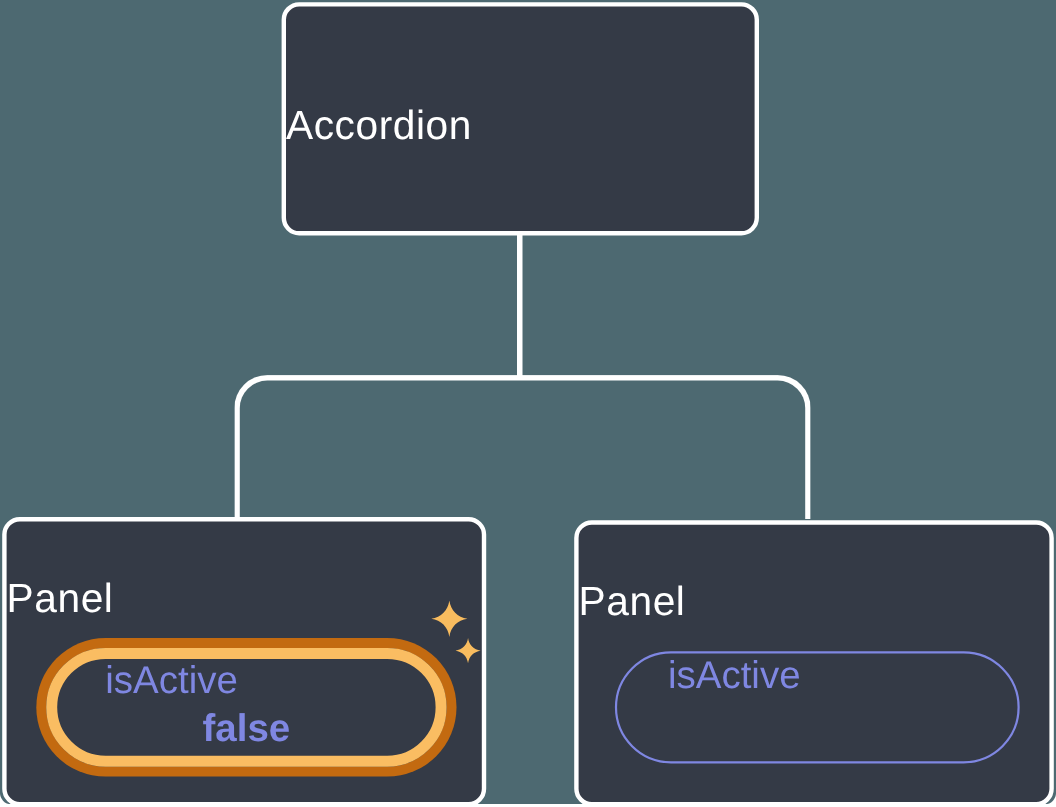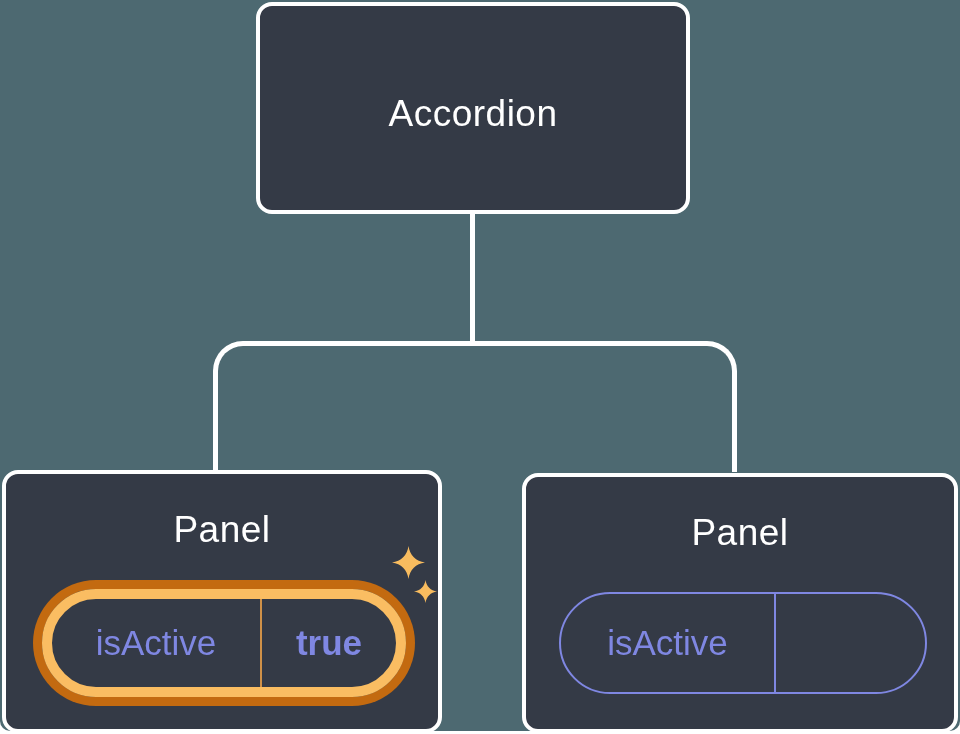--- a/index.html
+++ b/index.html
@@ -31,28 +31,28 @@
   .node{
     position:absolute;box-sizing:border-box;
     background:var(--node-bg);
     border:4px solid var(--node-border);
     border-radius:16px;
   }
   .node-root{left:256px;top:2px;width:434px;height:212px;}
   .node-panel-left{left:2px;top:470px;width:440px;height:263px;}
   .node-panel-right{left:522px;top:473px;width:436px;height:260px;}
   .node-title{
-    position:absolute;left:0;width:100%;text-align:center;
+    position:absolute;left:0;width:100%;
     color:var(--title-text);
     font-size:37px;font-weight:500;line-height:48px;
     letter-spacing:0.5px;
   }
   .node-root .node-title{top:84px;}
   .node-panel-left .node-title,
-  .node-panel-right .node-title{top:32px;}
+  .node-panel-right .node-title{top:46px;}
 
   
   .conn-stem{
     position:absolute;left:470px;top:210px;width:5px;height:133px;
     background:var(--connector);
   }
   .conn-branch{
     position:absolute;left:213px;top:341px;width:524px;height:131px;
     box-sizing:border-box;
     border-top:5px solid var(--connector);
@@ -61,20 +61,21 @@
     border-top-left-radius:30px;border-top-right-radius:30px;
   }
 
   
   .pill{
     position:absolute;box-sizing:border-box;
     display:flex;align-items:stretch;
     border-radius:999px;
     color:var(--state-text);
     font-size:35px;
+    flex-direction:column;
   }
   .pill-active{
     left:36px;top:115px;width:364px;height:108px;
     border:10px solid var(--highlight-inner);
     box-shadow:0 0 0 9px var(--highlight-outer);
   }
   .pill-inactive{
     left:33px;top:115px;width:368px;height:102px;
     border:2px solid var(--state-border);
   }
@@ -108,21 +109,21 @@
 
   <div class="conn-stem"></div>
   <div class="conn-branch"></div>
 
   <div class="node node-panel-left">
     <div class="node-title">Panel</div>
 
     <div class="pill pill-active">
       <span class="cell cell-key">isActive</span>
       <span class="divider"></span>
-      <span class="cell cell-value bold">true</span>
+      <span class="cell cell-value bold">false</span>
     </div>
 
     <span class="sparkle sparkle-big">
       <svg viewBox="0 0 24 24" aria-hidden="true">
         <path fill="currentColor" d="M12 0 C12.9 6.6 17.4 11.1 24 12 C17.4 12.9 12.9 17.4 12 24 C11.1 17.4 6.6 12.9 0 12 C6.6 11.1 11.1 6.6 12 0 Z"></path>
       </svg>
     </span>
     <span class="sparkle sparkle-small">
       <svg viewBox="0 0 24 24" aria-hidden="true">
         <path fill="currentColor" d="M12 0 C12.9 6.6 17.4 11.1 24 12 C17.4 12.9 12.9 17.4 12 24 C11.1 17.4 6.6 12.9 0 12 C6.6 11.1 11.1 6.6 12 0 Z"></path>

